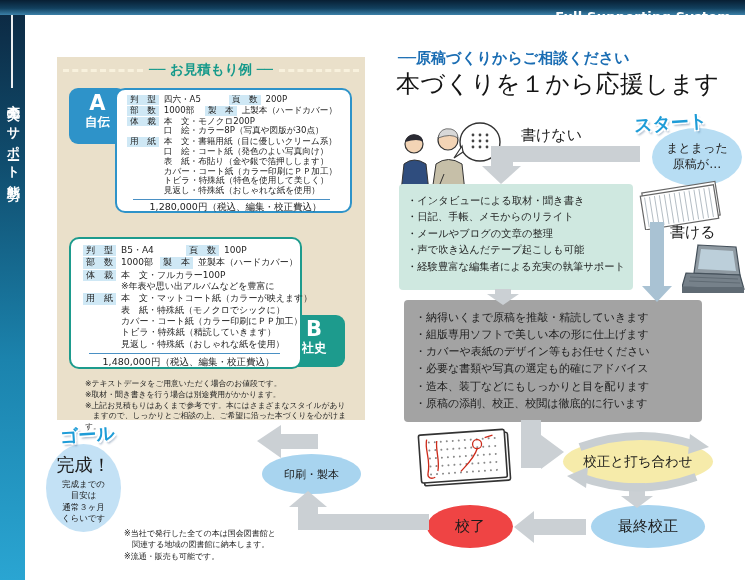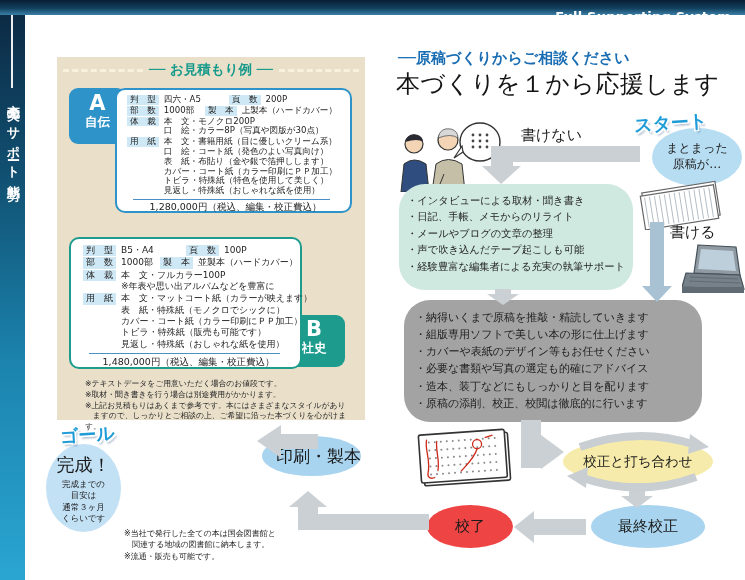--- a/index.html
+++ b/index.html
@@ -50,30 +50,30 @@
   .start-badge { left:634px; top:111px; font-size:18px; transform:rotate(-4deg); }
   .goal-badge { left:60px; top:423px; font-size:18px; transform:rotate(-4deg); }
 
   .plain-label { position:absolute; color:#1a1a1a; font-size:15px; z-index:2; }
   .cant-write { left:521px; top:126px; }
   .can-write { left:670px; top:223px; }
 
   .bubble { position:absolute; left:652px; top:128px; width:90px; height:58px; background:#b7ddf3; border-radius:50%;
     display:flex; flex-direction:column; align-items:center; justify-content:center; font-size:12px; line-height:1.3; color:#222; z-index:2; }
 
-  .gbox { position:absolute; border-radius:26px; color:#1d1d1d; z-index:2; }
+  .gbox { position:absolute; border-radius:4px; color:#1d1d1d; z-index:2; }
   .gbox1 { left:399px; top:184px; width:234px; height:106px; background:#cfe8e0; padding:8px 6px 0 8px; font-size:10.3px; line-height:1.6; }
   .gbox2 { left:404px; top:300px; width:298px; height:122px; background:#a3a3a3; padding:9px 8px 0 11px; font-size:11px; line-height:1.56; }
   .gbox div { white-space:nowrap; }
 
   .ellipse { position:absolute; border-radius:50%; display:flex; align-items:center; justify-content:center; color:#1a1a1a; z-index:2; }
   .el-proof-meeting { left:563px; top:439px; width:150px; height:45px; background:#f6ebaa; font-size:13.5px; }
   .el-final { left:591px; top:505px; width:114px; height:43px; background:#a8d4ef; font-size:15px; }
   .el-done { left:427px; top:505px; width:86px; height:43px; background:#ef4444; font-size:15px; }
-  .el-print { left:262px; top:436px; width:99px; height:40px; background:#a8d4ef; font-size:17px;justify-content:flex-end; }
+  .el-print { left:262px; top:454px; width:99px; height:40px; background:#a8d4ef; font-size:11px; }
 
   .goal-circle { position:absolute; left:46px; top:444px; width:75px; height:88px; background:#c3e1f5; border-radius:50%;
     text-align:center; z-index:2; color:#1a1a1a; }
   .goal-title { font-size:18px; margin-top:9px; }
   .goal-lines { font-size:8.5px; line-height:1.35; margin-top:2px; }
 
   .footnotes { position:absolute; left:124px; top:528px; font-size:8px; line-height:1.42; color:#222; z-index:2; }
 
   .illus { position:absolute; z-index:2; }
   .arrows { position:absolute; left:0; top:0; width:745px; height:580px; z-index:3; pointer-events:none; }
@@ -163,21 +163,21 @@
           <div>本　文・フルカラー100P</div>
           <div>※年表や思い出アルバムなどを豊富に</div>
         </div>
       </div>
       <div class="srow">
         <span class="chip">用　紙</span>
         <div class="slines">
           <div>本　文・マットコート紙（カラーが映えます）</div>
           <div>表　紙・特殊紙（モノクロでシックに）</div>
           <div>カバー・コート紙（カラー印刷にＰＰ加工）</div>
-          <div>トビラ・特殊紙（販売も可能です）</div>
+          <div>トビラ・特殊紙（精読していきます）</div>
           <div>見返し・特殊紙（おしゃれな紙を使用）</div>
         </div>
       </div>
       <div class="price-rule"></div>
       <div class="price">1,480,000円（税込、編集・校正費込）</div>
     </div>
 
     <div class="panel-notes">
       <div>※テキストデータをご用意いただく場合のお値段です。</div>
       <div>※取材・聞き書きを行う場合は別途費用がかかります。</div>

